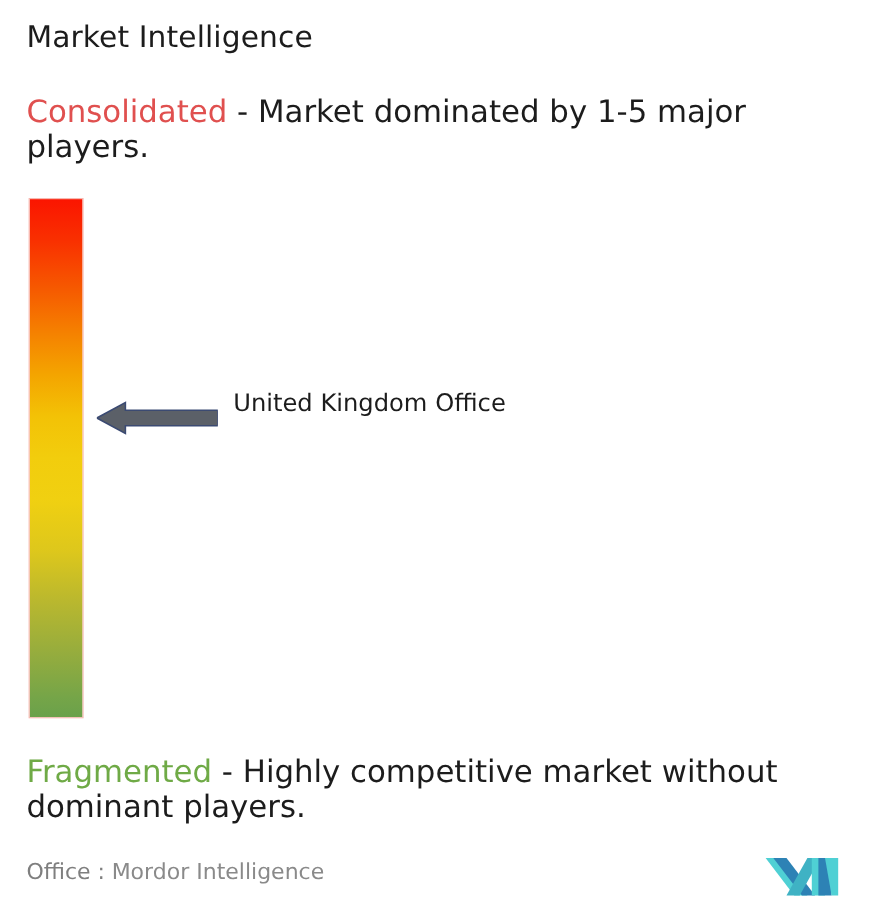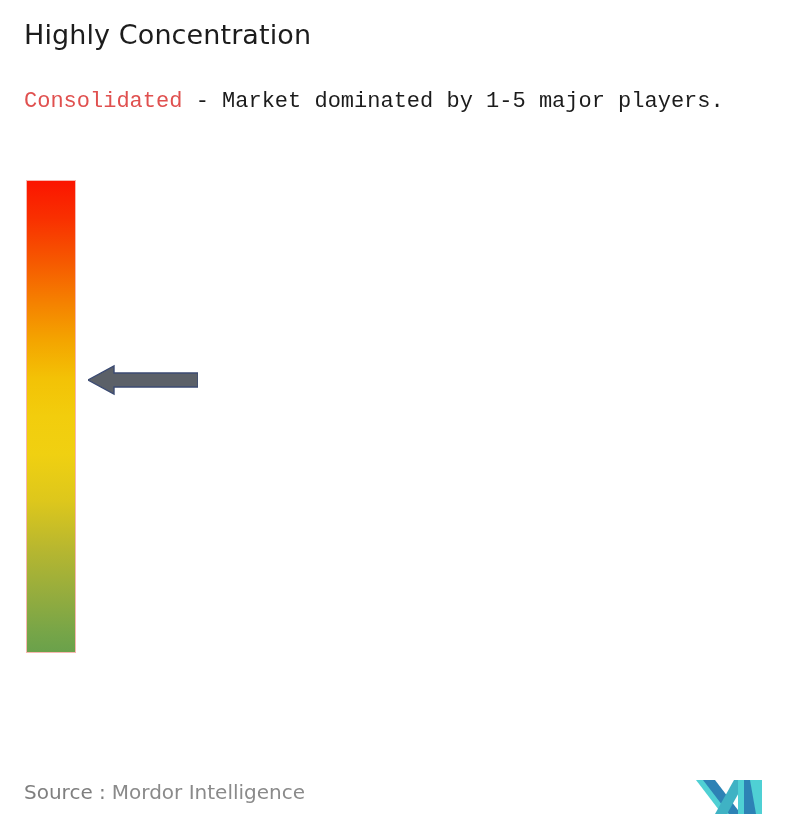--- a/index.html
+++ b/index.html
@@ -32,25 +32,24 @@
     color: #1c1c1c;
     letter-spacing: 0.1px;
     white-space: nowrap;
   }
 
   
   .legend-block {
     position: absolute;
     left: 24px;
     width: 756px;
-    font-size: 22px;
+    font-size: 28px;
     line-height: 32px;
     font-weight: 400;
     color: #1c1c1c;
-    font-family: Liberation Mono, monospace;
   }
   .legend-top { top: 86px; }
   .legend-bottom { top: 686px; }
 
   .legend-key {
     font-weight: 400;
   }
   .legend-key.consolidated { color: #e0504f; }
   .legend-key.fragmented  { color: #6faa46; }
   .legend-desc { color: #1c1c1c; }
@@ -123,40 +122,44 @@
     top: 768px;
     width: 76px;
     height: 48px;
   }
 </style>
 </head>
 <body>
 
 <div id="infographic">
 
-  <div class="chart-title">Highly Concentration</div>
+  <div class="chart-title">Market Intelligence</div>
 
   <div class="legend-block legend-top">
     <span class="legend-key consolidated">Consolidated</span><span class="legend-desc"> - Market dominated by 1-5 major players.</span>
   </div>
 
   <div class="scale-bar"></div>
 
   <div class="pointer-arrow">
     <svg viewBox="0 0 110 36" width="110" height="36" preserveAspectRatio="none">
       <polygon points="0,18 26,4 26,11 110,11 110,25 26,25 26,32" fill="#5b6068" stroke="#3b4a72" stroke-width="1.4" stroke-linejoin="miter"></polygon>
     </svg>
   </div>
 
   <div class="pointer-label">
+    <div>United Kingdom Office</div>
   </div>
 
+  <div class="legend-block legend-bottom">
+    <span class="legend-key fragmented">Fragmented</span><span class="legend-desc"> - Highly competitive market without dominant players.</span>
+  </div>
 
   <div class="source-line">
-    <span class="source-label">Source :</span><span class="source-name">Mordor Intelligence</span>
+    <span class="source-label">Office :</span><span class="source-name">Mordor Intelligence</span>
   </div>
 
   <div class="brand-logo">
     <svg viewBox="0 0 76 48" width="76" height="48">
 
       <polygon points="2,12 14,12 40,46 28,46" fill="#4fd0d4"></polygon>
 
       <polygon points="9,12 21,12 47,46 35,46" fill="#2d82b5"></polygon>
 
       <polygon points="33,46 21,46 40,12 52,12" fill="#3fb2c4"></polygon>

